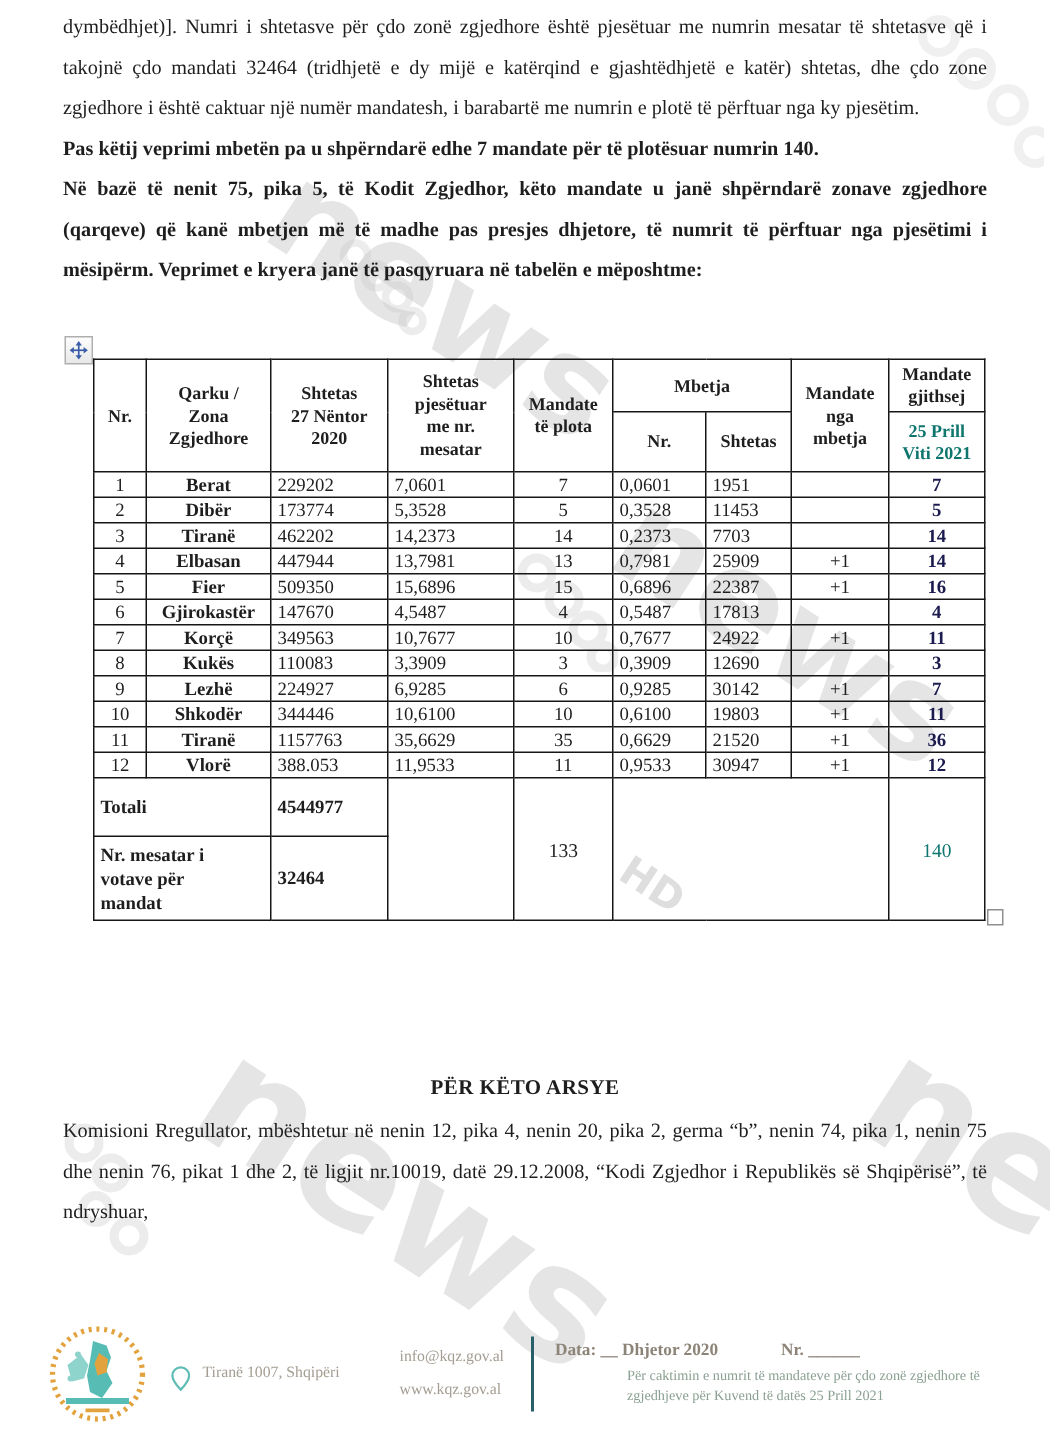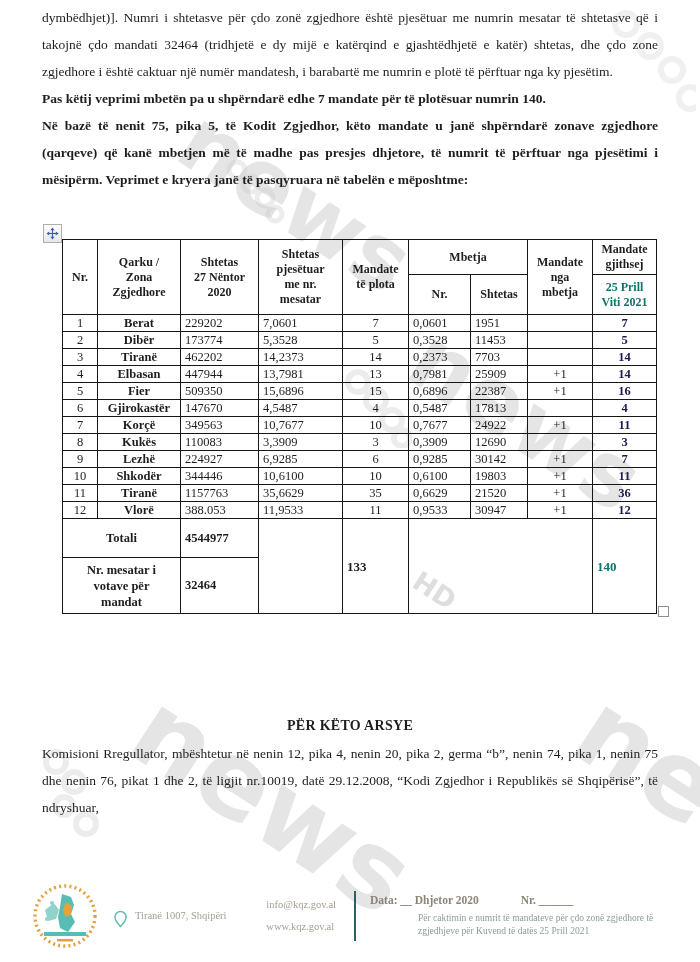--- a/index.html
+++ b/index.html
@@ -31,23 +31,23 @@
   .hdr-top{height:34px;}
   .hdr-bot{height:40px;}
   .navy{color:#0f766e;}
   .c-nr{text-align:center;}
   .c-name{text-align:center;font-weight:bold;}
   .c-num{text-align:left;padding-right:7px;}
   .c-center{text-align:center;}
   .c-total{text-align:center;font-weight:bold;color:#1b1b4f;}
   .row-totali td{height:38px;}
   .row-mesatar td{height:55px;}
-  .t-label{font-weight:bold;text-align:center;line-height:16px;margin-left:11px;}
+  .t-label{font-weight:bold;line-height:16px;margin-left:11px;}
   .t-val{font-weight:bold;text-align:left;padding-right:7px;}
-  .t-big{font-weight:bold;font-size:13px;}
+  .t-big{font-weight:normal;text-align:center;font-size:13px;}
   
   .move-handle{position:absolute;left:-19px;top:-15px;width:17px;height:17px;
      border:1px solid #aeaeae;background:linear-gradient(#fdfdfd,#e8e8e8);
      display:flex;align-items:center;justify-content:center;z-index:2;}
   .resize-handle{position:absolute;right:-13px;bottom:-3px;width:9px;height:9px;
      border:1.5px solid #8f8f8f;background:#fff;z-index:2;}
   
   .arsye-heading{margin:104px 0 6px 0;text-align:center;font-weight:bold;
      font-size:14px;letter-spacing:.3px;}
   

